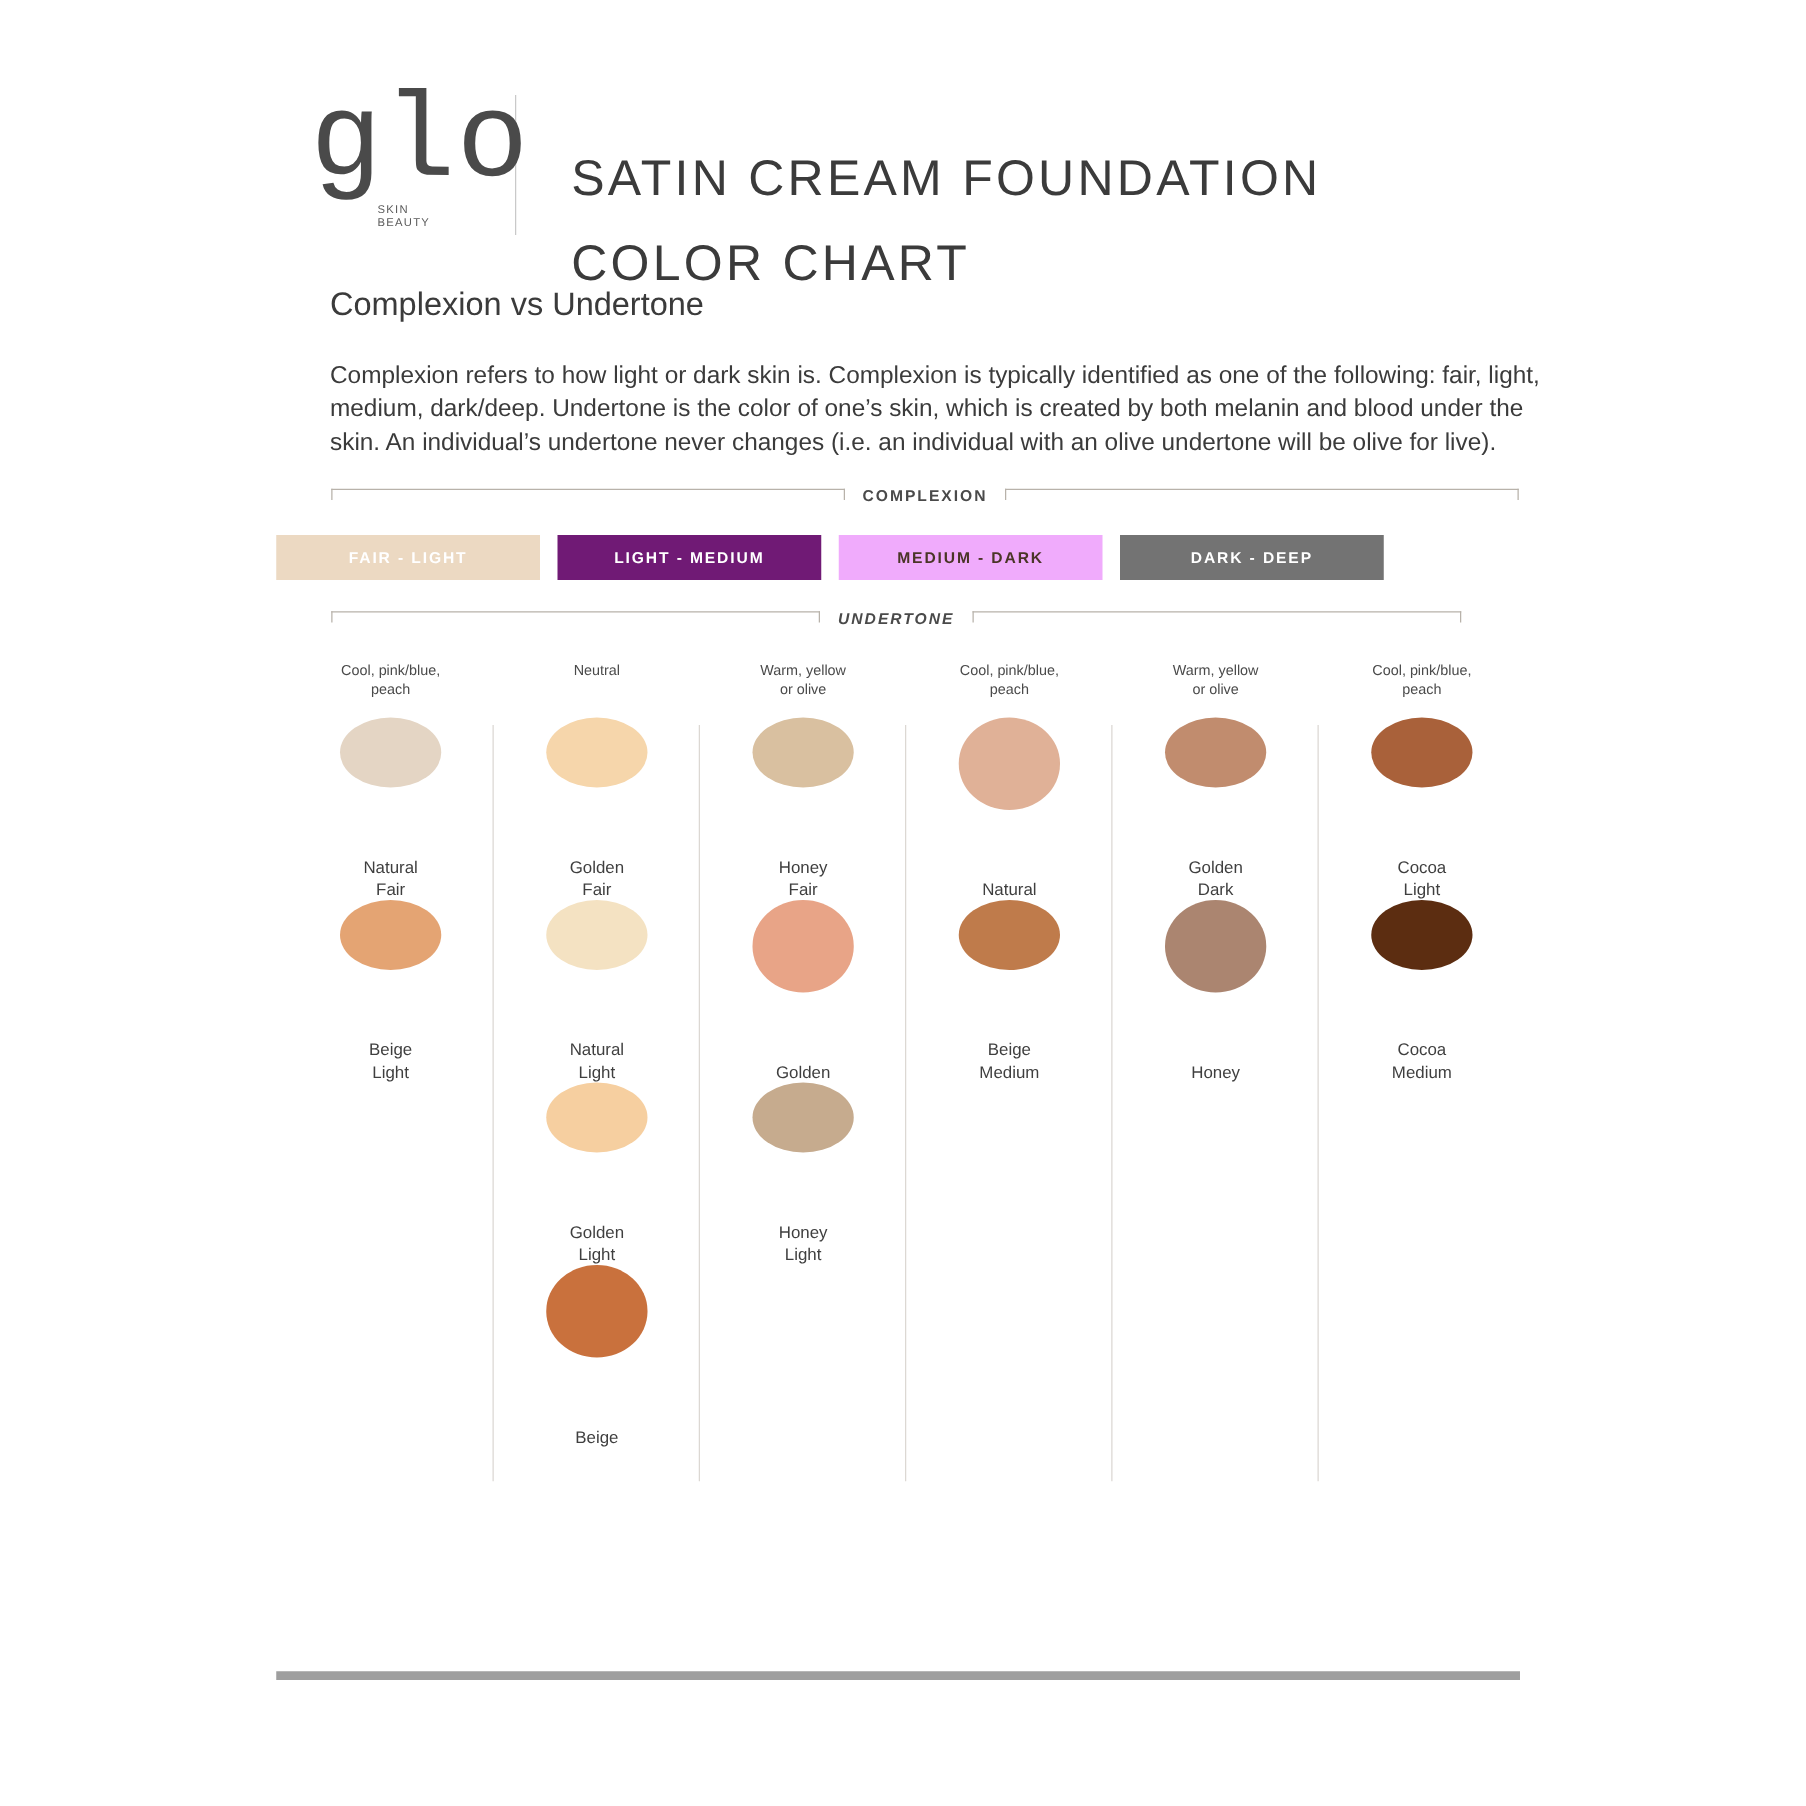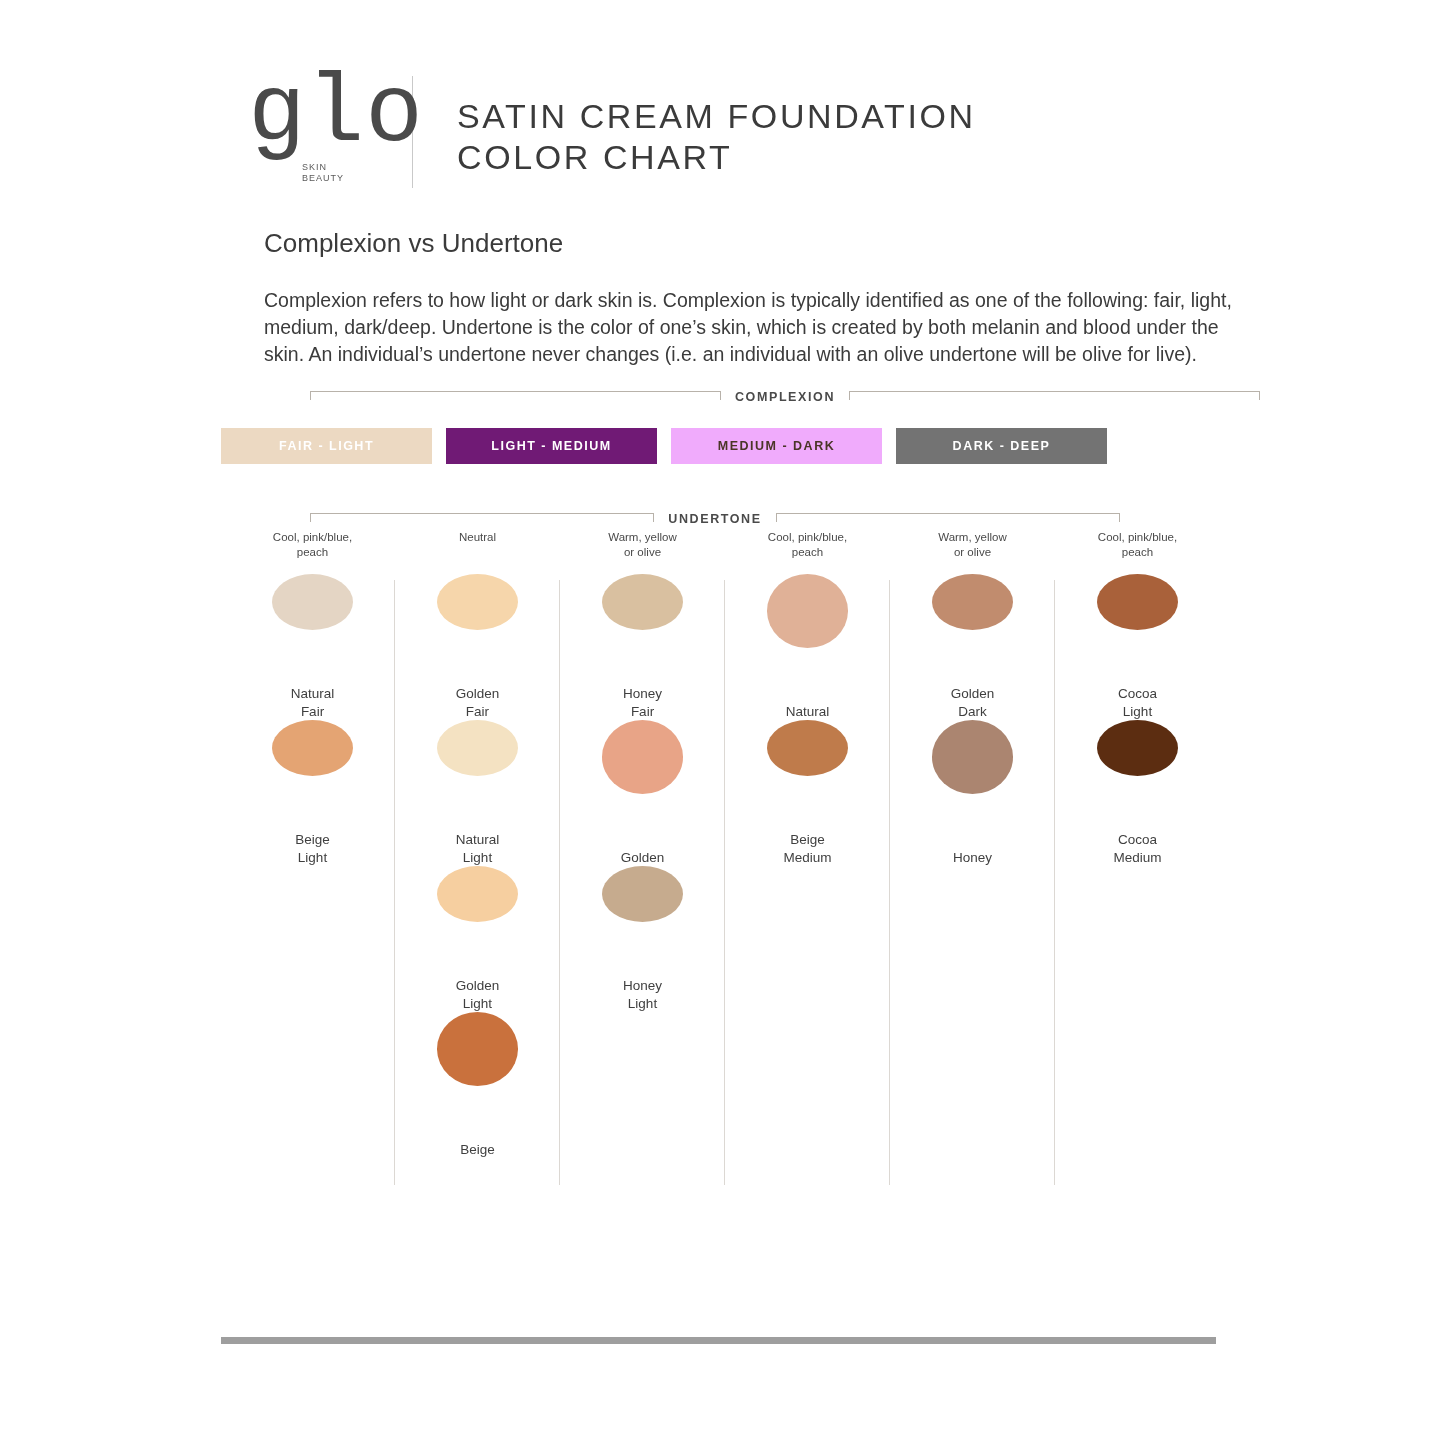--- a/index.html
+++ b/index.html
@@ -50,25 +50,26 @@
     background: #c9c9c9;
     height: 112px;
     margin-left: 14px;
     margin-right: 44px;
     margin-top: 4px;
   }
   .title-block {
     padding-top: 24px;
   }
   .title-line {
-    font-size: 34px;
+    font-size: 40px;
     letter-spacing: 2.6px;
     color: #3b3b3b;
     line-height: 41px;
     font-weight: 400;
+    margin-top: 27px;
   }
 
   
   .intro {
     position: absolute;
     left: 264px;
     top: 228px;
     width: 1000px;
   }
   .intro-heading {
@@ -81,21 +82,20 @@
     font-size: 19.5px;
     line-height: 27px;
     color: #3b3b3b;
   }
 
   
   .bracket {
     position: absolute;
     display: flex;
     align-items: center;
-    margin-left: 45px;
   }
   .bracket-line-wrap {
     position: relative;
     flex: 1;
     height: 12px;
   }
   .bracket-line-wrap::before {
     content: "";
     position: absolute;
     left: 0;
@@ -130,22 +130,23 @@
     white-space: nowrap;
   }
 
   #complexion-bracket {
     left: 265px;
     top: 390px;
     width: 950px;
   }
   #undertone-bracket {
     left: 265px;
-    top: 512px;
-    width: 810px;
+    top: 488px;
+    width: 904px;
+    font-style: italic;
   }
 
   
   .complexion-bars {
     position: absolute;
     left: 221px;
     top: 428px;
     width: 886px;
     display: flex;
     gap: 14px;

